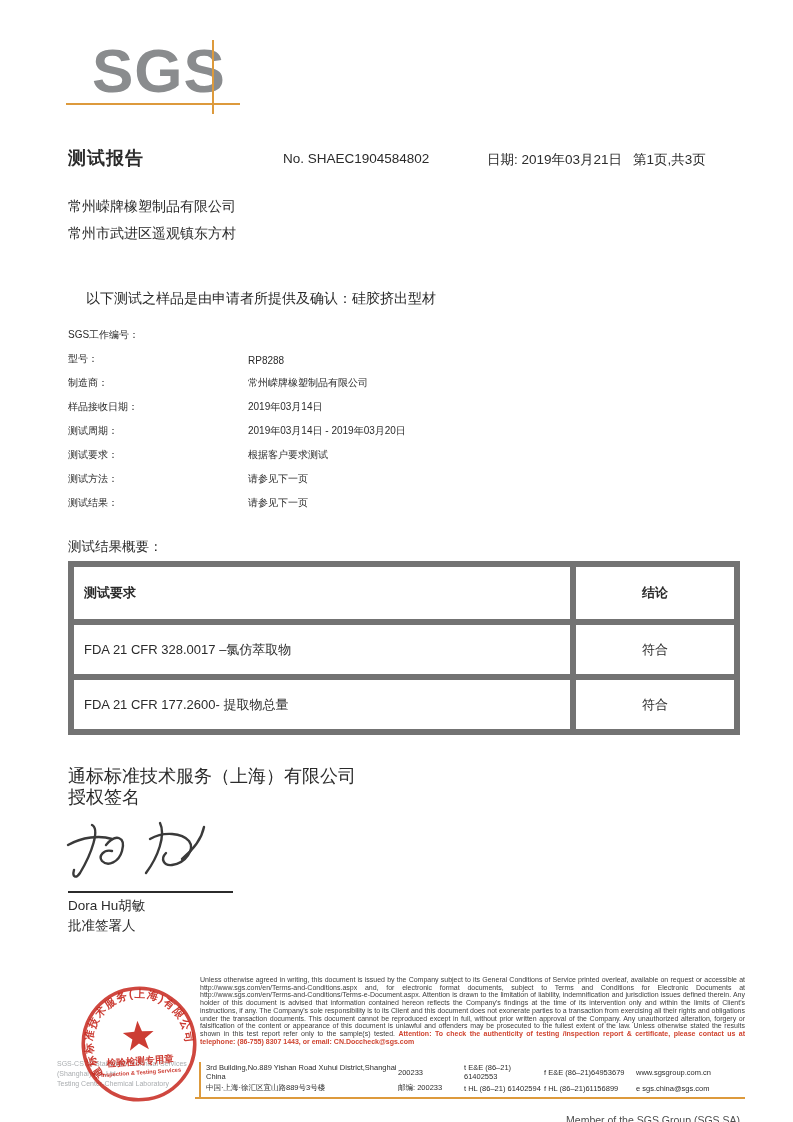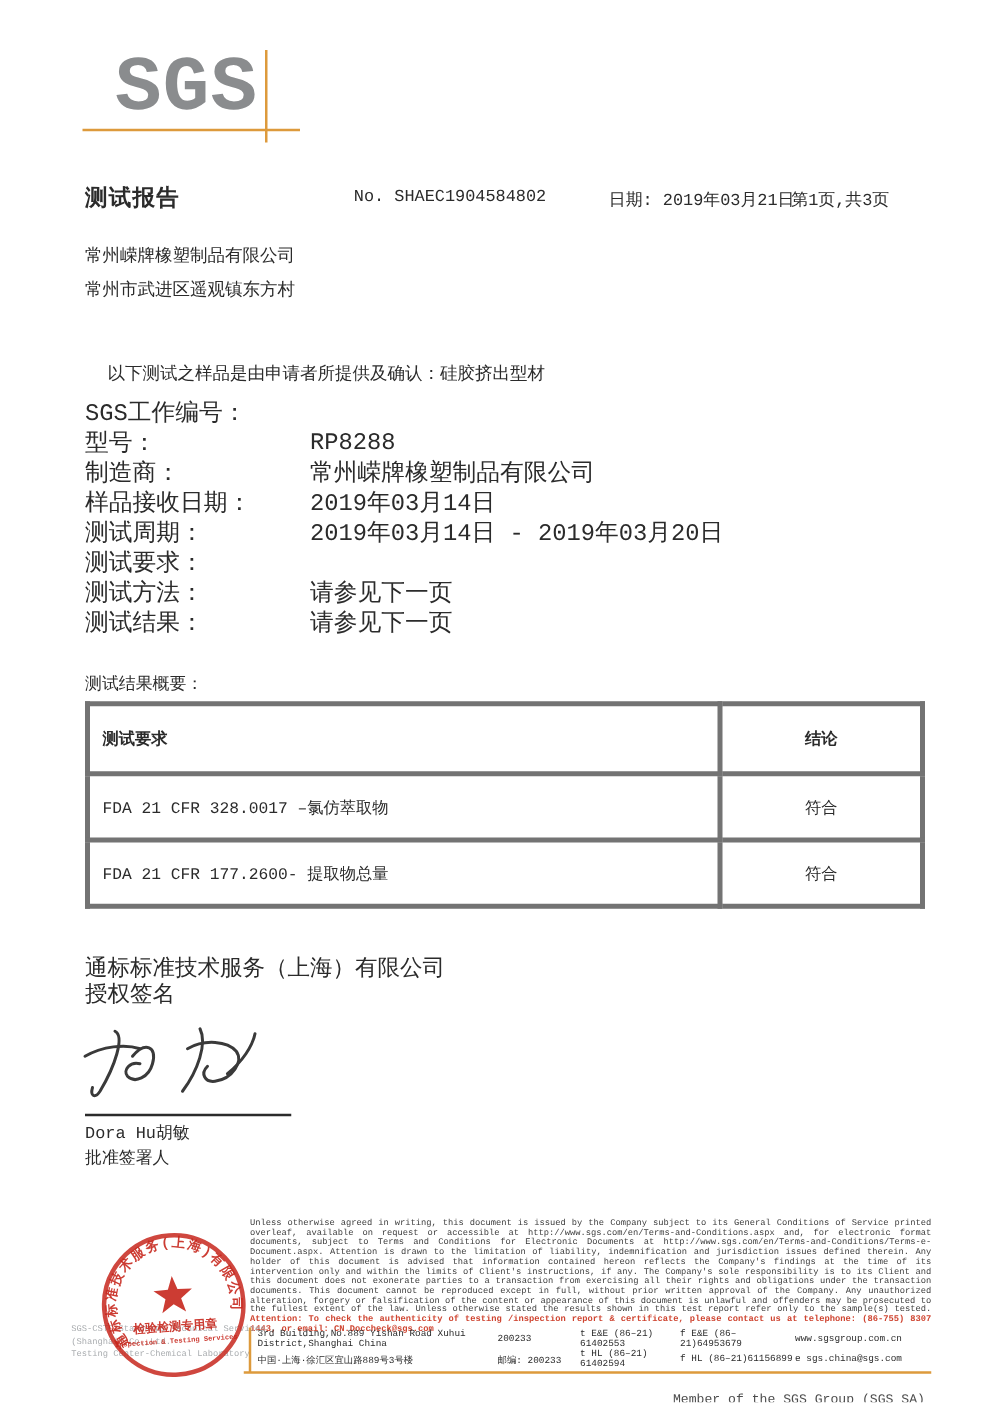--- a/index.html
+++ b/index.html
@@ -1,18 +1,18 @@
 <!DOCTYPE html>
 <html><head>
 <meta charset="utf-8">
 <style>
   html,body{margin:0;padding:0;background:#ffffff;}
   .page{
     position:relative;width:793px;height:1122px;margin:0 auto;background:#fff;
-    font-family:Liberation Mono, monospace;color:#2b2b2b;overflow:hidden;border-radius:18px;
+    font-family:Liberation Sans, sans-serif;color:#2b2b2b;overflow:hidden;border-radius:18px;
   }
   .abs{position:absolute;}
 
   
   .logo-text{left:92px;top:40px;font-size:62px;font-weight:bold;color:#8a8c8e;letter-spacing:1px;line-height:62px;}
   .logo-hline{left:66px;top:103px;width:174px;height:2px;background:#dd9a3c;}
   .logo-vline{left:212px;top:40px;width:2px;height:74px;background:#dd9a3c;}
 
   
   .report-title{left:68px;top:146px;font-size:18px;font-weight:bold;letter-spacing:1px;}
@@ -21,28 +21,28 @@
   .report-page{left:633px;top:151px;font-size:13.5px;}
 
   
   .applicant{left:68px;top:193px;font-size:14px;line-height:27px;}
 
   
   .sample-line{left:68px;top:290px;font-size:14px;margin-left:18px;}
 
   
   .details{left:68px;top:318px;width:600px;}
-  .detail-row{display:flex;height:24px;font-size:19px;align-items:center;}
+  .detail-row{display:flex;height:24px;font-size:10px;align-items:flex-end;}
   .detail-label{width:180px;}
   .detail-value{flex:1;}
 
   
   .summary-heading{left:68px;top:538px;font-size:13.5px;}
   .summary-table{left:68px;top:561px;width:672px;border-collapse:collapse;font-size:13px;}
-  .summary-table th,.summary-table td{border:4px solid #737373;padding:12px 10px;}
+  .summary-table th,.summary-table td{border:6px solid #737373;padding:12px 10px;}
   .summary-table th{height:28px;text-align:left;font-weight:bold;}
   .summary-table th.col-conclusion{text-align:center;width:138px;}
   .summary-table td{height:25px;}
   .summary-table td.cell-conclusion{text-align:center;}
 
   
   .sig-company{left:68px;top:766px;font-size:18px;line-height:21px;}
   .sig-image{left:62px;top:815px;}
   .sig-line{left:68px;top:891px;width:165px;height:2px;background:#2b2b2b;}
   .sig-name{left:68px;top:897px;font-size:13.5px;}
@@ -100,20 +100,21 @@
     <div class="detail-row">
       <span class="detail-label">样品接收日期：</span>
       <span class="detail-value">2019年03月14日</span>
     </div>
     <div class="detail-row">
       <span class="detail-label">测试周期：</span>
       <span class="detail-value">2019年03月14日 - 2019年03月20日</span>
     </div>
     <div class="detail-row">
       <span class="detail-label">测试要求：</span>
+      <span class="detail-value">根据客户要求测试</span>
     </div>
     <div class="detail-row">
       <span class="detail-label">测试方法：</span>
       <span class="detail-value">请参见下一页</span>
     </div>
     <div class="detail-row">
       <span class="detail-label">测试结果：</span>
       <span class="detail-value">请参见下一页</span>
     </div>
   </div>

